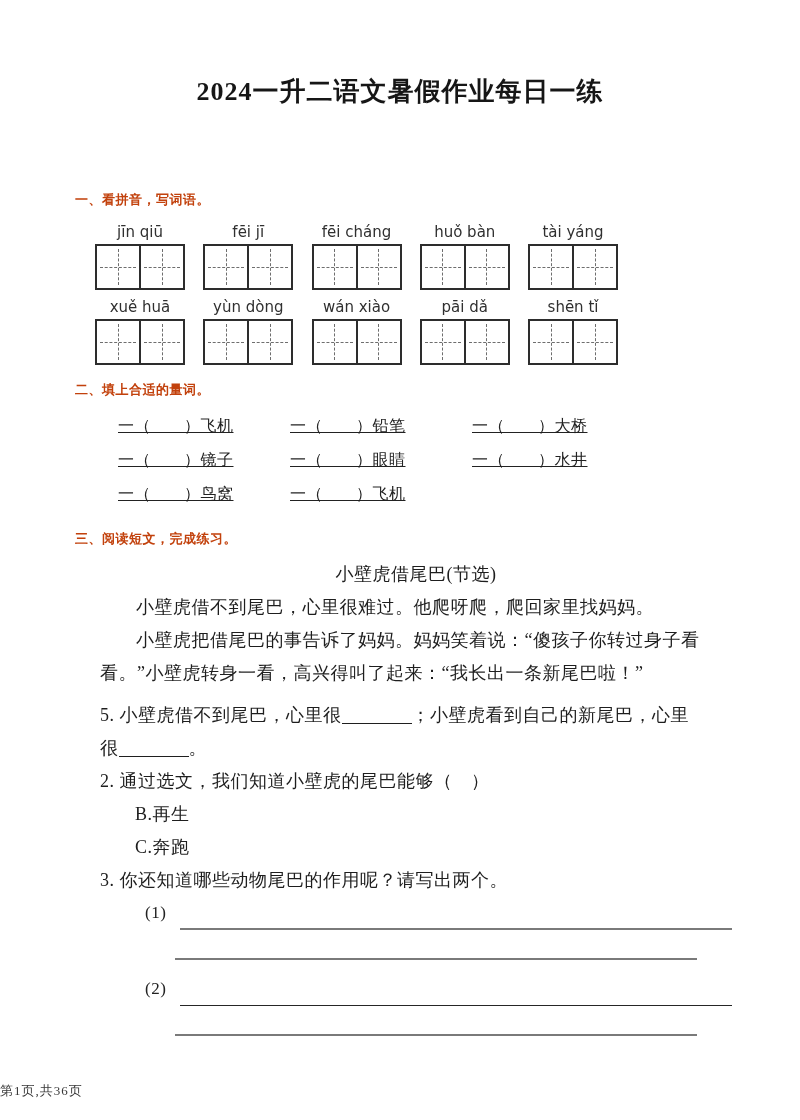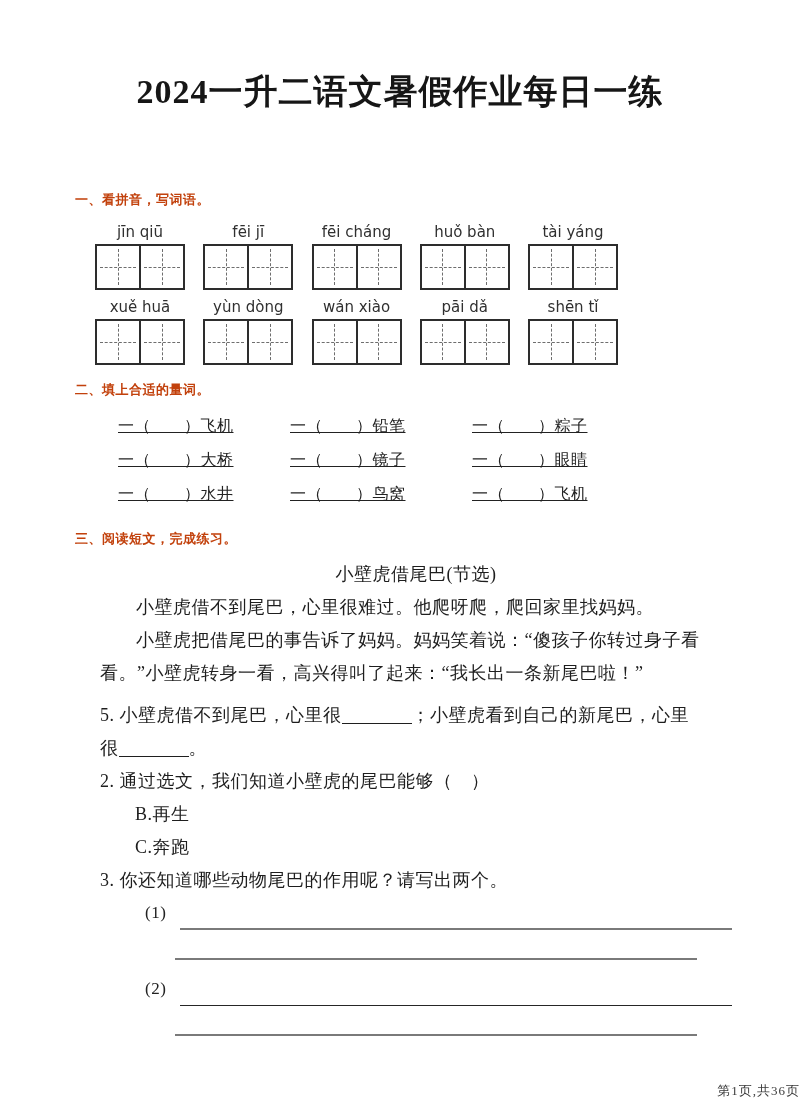--- a/index.html
+++ b/index.html
@@ -6,21 +6,21 @@
   body{
     width:800px;height:1120px;background:#ffffff;
     font-family:"Liberation Serif","DejaVu Serif",serif;
     color:#1c1c1c;
   }
   .page{position:relative;width:800px;height:1120px;overflow:hidden;background:#fff;}
 
   
   .doc-title{
     margin:0;padding-top:72px;text-align:center;
-    font-size:34px;font-weight:700;letter-spacing:1px;line-height:40px;color:#161616;
+    font-size:26px;font-weight:700;letter-spacing:1px;line-height:40px;color:#161616;
   }
 
   
   .sec-heading{
     margin-left:75px;font-size:13px;font-weight:700;
     letter-spacing:.5px;line-height:23px;color:#c2410c;
   }
   .sec1-heading{margin-top:76px;}
   .sec2-heading{margin-top:13px;}
   .sec3-heading{margin-top:16px;}
@@ -74,21 +74,21 @@
     margin-left:45px;display:flex;align-items:flex-end;height:33px;
   }
   .ans-label{font-size:17px;line-height:20px;margin-bottom:7px;color:#222;}
   .ans-line-long{flex:1;height:0;border-bottom:2px solid #7a7a7a;margin-left:14px;}
   .ans-line-long.dark{border-bottom:1.5px solid #262626;}
   .ans-line-short{margin:28px 0 0 75px;width:522px;border-bottom:2px solid #7a7a7a;height:0;}
   .ans2{margin-top:13px;}
 
   
   .page-footer{
-    position:absolute;left:0;right:0;bottom:20px;text-align:right;
+    position:absolute;left:0;right:0;bottom:20px;text-align:left;
     font-size:13px;letter-spacing:1px;color:#3a3a3a;
   }
 </style>
 </head>
 <body>
 
 <div class="page">
 
   <h1 class="doc-title">2024一升二语文暑假作业每日一练</h1>
 
@@ -167,21 +167,20 @@
           <div class="cell"></div>
           <div class="cell"></div>
         </div>
     </div>
   </div>
 
   <div class="sec-heading sec2-heading">二、填上合适的量词。</div>
   <div class="quant-grid">
     <div>一（　　）飞机</div>
     <div>一（　　）铅笔</div>
-    <div>一（　　）粽子</div>
     <div>一（　　）大桥</div>
     <div>一（　　）镜子</div>
     <div>一（　　）眼睛</div>
     <div>一（　　）水井</div>
     <div>一（　　）鸟窝</div>
     <div>一（　　）飞机</div>
   </div>
 
   <div class="sec-heading sec3-heading">三、阅读短文，完成练习。</div>
 

